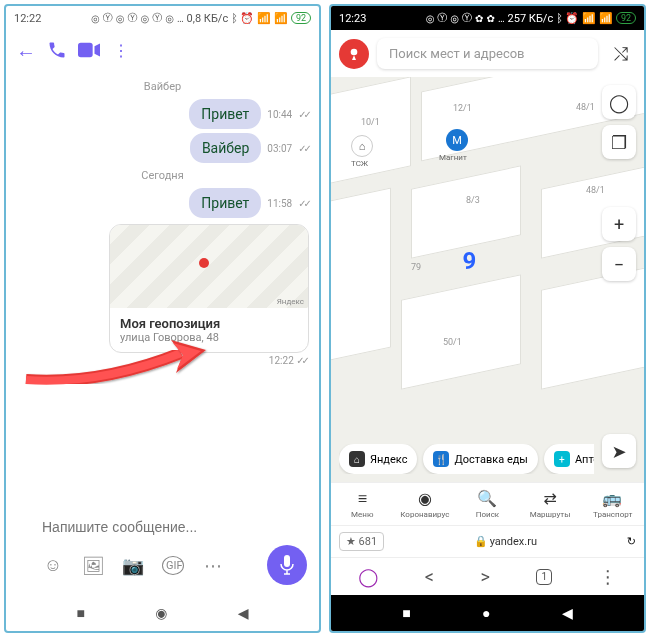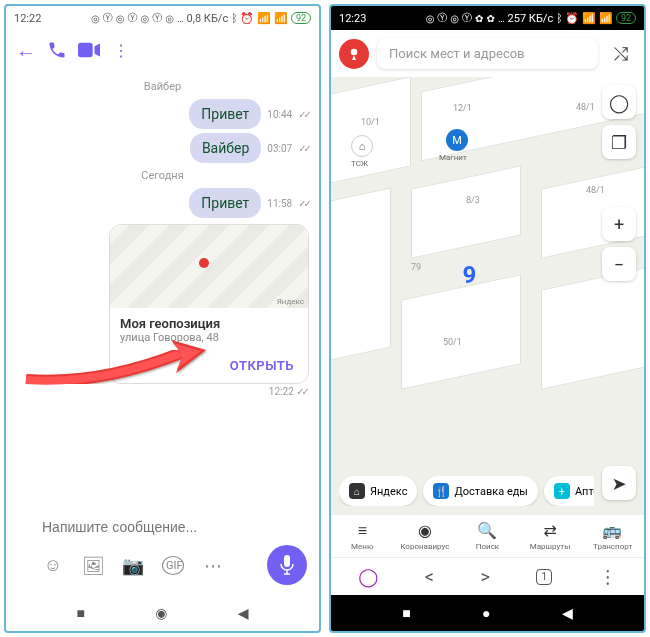--- a/index.html
+++ b/index.html
@@ -153,21 +153,20 @@
     </div>
 
     <div class="loc-card">
       <div class="loc-map">
         <span class="loc-attr">Яндекс</span>
       </div>
       <div class="loc-info">
         <div class="loc-title">Моя геопозиция</div>
         <div class="loc-addr">улица Говорова, 48</div>
       </div>
-      <div class="loc-open">ОТКРЫТЬ</div>
     </div>
     <div class="loc-time"><span>12:22</span> <span class="checks">✓✓</span></div>
 
     <svg class="arrow" width="200" height="60" viewBox="0 0 200 60">
       <defs>
           <filter id="sh">
             <feDropShadow dx="1" dy="1" stdDeviation="1" flood-opacity="0.4"></feDropShadow>
           </filter>
         </defs>
       <path d="M5 45 Q80 50 160 18" stroke="#e53935" stroke-width="12" fill="none" filter="url(#sh)"></path>
@@ -282,20 +281,25 @@
   </div>
 
   <div class="maps-tabs">
     <div class="tab"><span class="tab-ic">≡</span><span>Меню</span></div>
     <div class="tab"><span class="tab-ic">◉</span><span>Коронавирус</span></div>
     <div class="tab"><span class="tab-ic">🔍</span><span>Поиск</span></div>
     <div class="tab"><span class="tab-ic">⇄</span><span>Маршруты</span></div>
     <div class="tab"><span class="tab-ic">🚌</span><span>Транспорт</span></div>
   </div>
 
+  <div class="browser-bar">
+    <span class="tab-count">★ 681</span>
+    <span class="url"><span class="url-lock">🔒</span><span>yandex.ru</span></span>
+    <span>↻</span>
+  </div>
 
   <div class="browser-actions">
     <span class="ba-ic alice">◯</span>
     <span class="ba-ic">&lt;</span>
     <span class="ba-ic">&gt;</span>
     <span class="ba-ic" style="border:1.5px solid #555;border-radius:4px;width:16px;height:16px;font-size:10px;line-height:14px;text-align:center;">1</span>
     <span class="ba-ic">⋮</span>
   </div>
 
   <div class="navbar dark">

